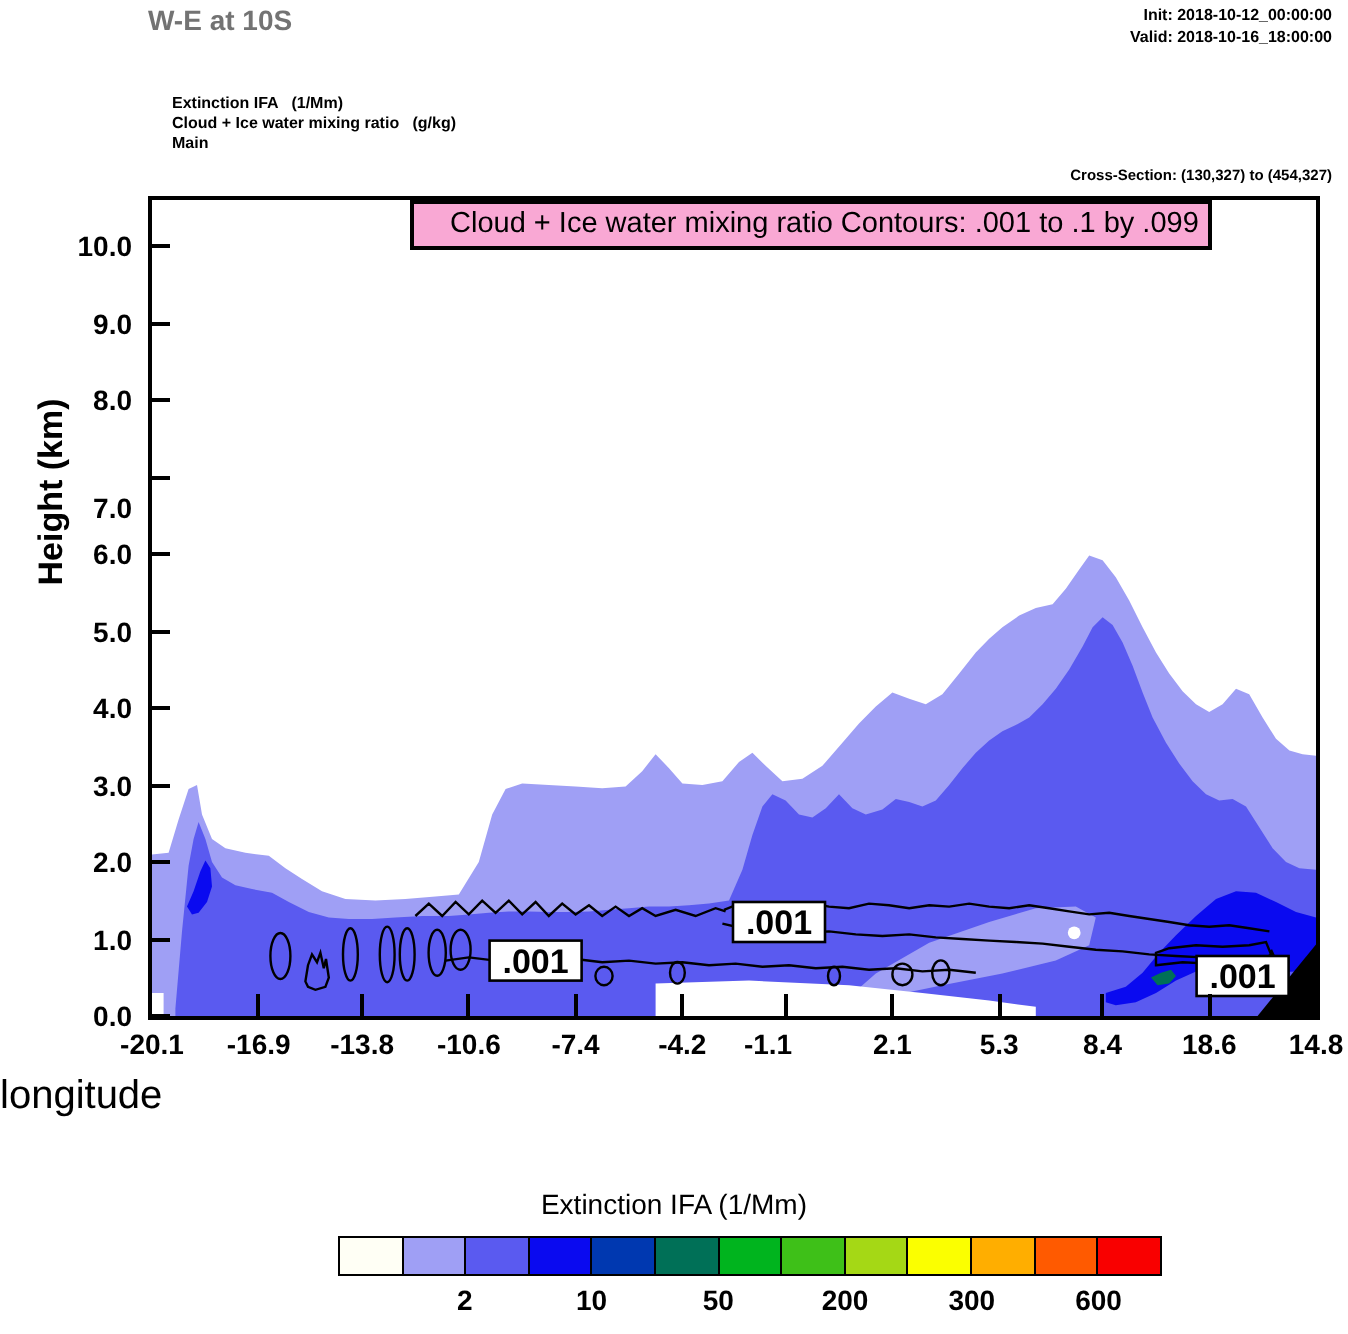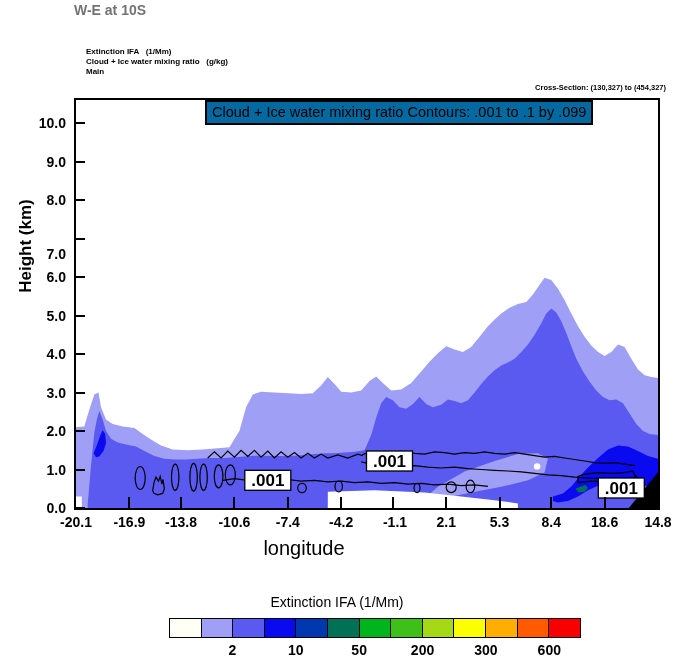--- a/index.html
+++ b/index.html
@@ -68,22 +68,22 @@
     background: #ffffff;
     overflow: hidden;
   }
   #plot-svg { display: block; }
 
   
   .contour-title-box {
     left: 205px;
     top: 100px;
     border: 2px solid #000;
-    background: #0369a1;
-    padding: 1px 5px 2px 5px;
+    background: #f9a8d4;
+    padding: 1px 5px 2px 18px;
     font-size: 14.5px;
     color: #000;
     line-height: 18px;
     white-space: nowrap;
   }
 
   
   .ytick-label {
     font-size: 14px;
     font-weight: bold;
@@ -107,21 +107,20 @@
     text-align: center;
     font-size: 17px;
     font-weight: bold;
     color: #000;
     transform: rotate(-90deg);
   }
   .xaxis-title {
     left: 0;
     top: 537px;
     width: 608px;
-    text-align: center;
     font-size: 20px;
     color: #000;
   }
   .tick {
     background: #000;
   }
 
   
   .cbar-title {
     left: 0;
@@ -164,20 +163,24 @@
     line-height: 18px;
   }
 </style>
 </head>
 <body>
 
 <div id="root">
 
   <div class="abs main-title">W-E at 10S</div>
 
+  <div class="abs stamp-block">
+    <div>Init: 2018-10-12_00:00:00</div>
+    <div>Valid: 2018-10-16_18:00:00</div>
+  </div>
 
   <div class="abs subtitle-block">Extinction IFA   (1/Mm)
 Cloud + Ice water mixing ratio   (g/kg)
 Main</div>
 
   <div class="abs xsec-line">Cross-Section: (130,327) to (454,327)</div>
 
   <div class="abs" id="plot-frame">
     <svg id="plot-svg" width="582" height="408" viewBox="0 0 582 408">
         <path d="M 0.0 408.0 L 0.0 327.2 L 8.3 326.4 L 13.3 309.8 L 18.3 294.5 L 22.5 292.5 L 25.0 307.2 L 30.0 319.5 L 36.7 324.1 L 46.7 326.4 L 58.4 327.9 L 66.7 334.1 L 75.0 339.5 L 85.0 345.6 L 96.7 349.5 L 111.7 350.3 L 126.7 349.5 L 141.7 348.3 L 153.4 347.2 L 163.4 331.0 L 170.1 307.2 L 176.8 294.5 L 185.1 291.8 L 198.4 292.5 L 211.8 293.3 L 225.1 294.1 L 236.8 293.3 L 245.1 285.6 L 251.8 277.1 L 258.5 284.1 L 265.2 291.8 L 275.2 292.5 L 285.2 290.6 L 293.5 281.0 L 300.2 276.4 L 306.8 282.9 L 315.2 290.6 L 325.2 289.4 L 335.2 282.9 L 345.2 271.4 L 353.5 261.7 L 361.9 253.3 L 370.2 246.3 L 378.6 249.4 L 386.9 252.1 L 395.2 247.1 L 403.6 236.7 L 411.9 226.3 L 418.6 219.4 L 425.2 213.6 L 433.6 207.8 L 441.9 204.0 L 450.3 202.1 L 456.9 194.4 L 463.6 184.8 L 468.6 177.8 L 475.3 180.1 L 481.9 188.6 L 488.6 200.2 L 495.3 213.6 L 502.0 226.3 L 508.6 236.7 L 515.3 245.6 L 522.0 252.1 L 528.6 256.0 L 535.3 252.1 L 542.0 244.4 L 548.6 247.1 L 555.3 258.7 L 562.0 269.4 L 568.7 275.2 L 575.3 277.1 L 582.0 277.9 L 582.0 408.0 Z" fill="#9f9ff5"></path>
@@ -250,21 +253,21 @@
       <div class="abs xtick-label" style="left: 101.364px; top: 514px;">-16.9</div>
       <div class="abs tick" style="left: 128.364px; top: 497px; width: 2px; height: 11px;"></div>
       <div class="abs xtick-label" style="left: 153.06px; top: 514px;">-13.8</div>
       <div class="abs tick" style="left: 180.06px; top: 497px; width: 2px; height: 11px;"></div>
       <div class="abs xtick-label" style="left: 206.424px; top: 514px;">-10.6</div>
       <div class="abs tick" style="left: 233.424px; top: 497px; width: 2px; height: 11px;"></div>
       <div class="abs xtick-label" style="left: 259.788px; top: 514px;">-7.4</div>
       <div class="abs tick" style="left: 286.788px; top: 497px; width: 2px; height: 11px;"></div>
       <div class="abs xtick-label" style="left: 313.152px; top: 514px;">-4.2</div>
       <div class="abs tick" style="left: 340.152px; top: 497px; width: 2px; height: 11px;"></div>
-      <div class="abs xtick-label" style="left: 367px; top: 514px;">-1.1</div>
+      <div class="abs xtick-label" style="left: 356px; top: 514px;">-1.1</div>
       <div class="abs tick" style="left: 391.848px; top: 497px; width: 2px; height: 11px;"></div>
       <div class="abs xtick-label" style="left: 418.212px; top: 514px;">2.1</div>
       <div class="abs tick" style="left: 445.212px; top: 497px; width: 2px; height: 11px;"></div>
       <div class="abs xtick-label" style="left: 471.576px; top: 514px;">5.3</div>
       <div class="abs tick" style="left: 498.576px; top: 497px; width: 2px; height: 11px;"></div>
       <div class="abs xtick-label" style="left: 523.272px; top: 514px;">8.4</div>
       <div class="abs tick" style="left: 550.272px; top: 497px; width: 2px; height: 11px;"></div>
       <div class="abs xtick-label" style="left: 576.636px; top: 514px;">18.6</div>
       <div class="abs tick" style="left: 603.636px; top: 497px; width: 2px; height: 11px;"></div>
       <div class="abs xtick-label" style="left: 630px; top: 514px;">14.8</div>

